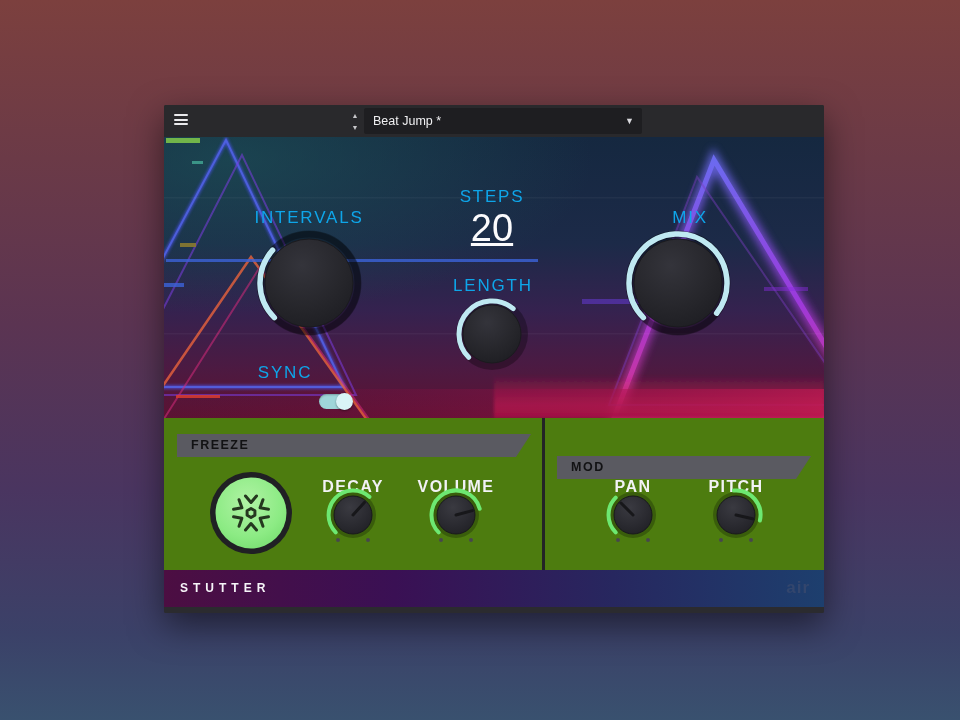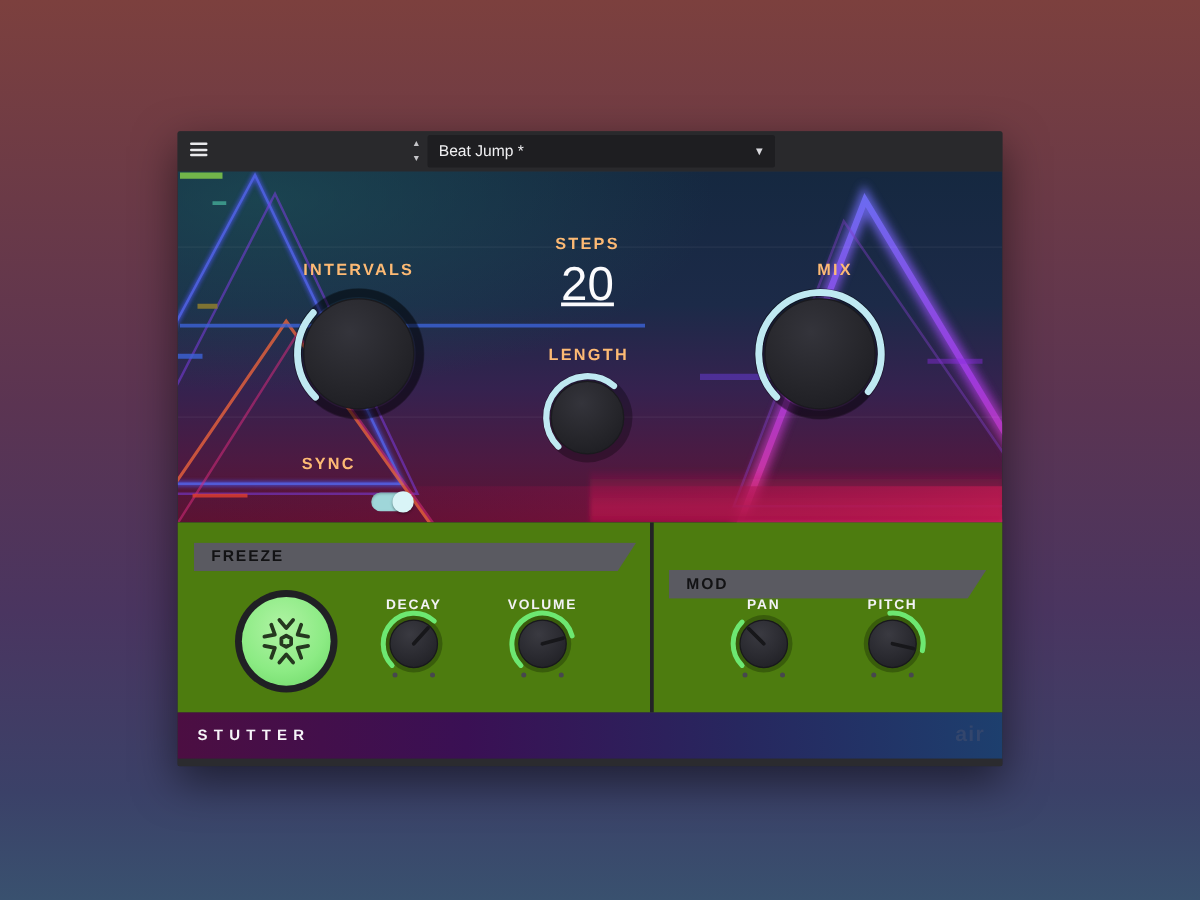--- a/index.html
+++ b/index.html
@@ -3,42 +3,42 @@
 <meta charset="utf-8">
 <style>
   html,body{margin:0;padding:0;}
   body{
     width:960px;height:720px;overflow:hidden;
     font-family:"Liberation Sans",sans-serif;
     background:linear-gradient(180deg,#7c403e 0%,#6b3a47 22%,#5b3452 45%,#4a3560 68%,#3b4168 88%,#39516f 100%);
     position:relative;
   }
   .window{
-    position:absolute;left:142px;top:105px;width:660px;height:508px;
+    position:absolute;left:164px;top:105px;width:660px;height:508px;
     border-radius:2px;overflow:hidden;
     box-shadow:0 12px 34px rgba(0,0,0,.5);
     background:#2d2d30;
   }
   
   .topbar{position:absolute;left:0;top:0;width:660px;height:32px;background:#29292c;}
   .hamburger{position:absolute;left:10px;top:9px;width:14px;height:13px;cursor:pointer;}
   .hamburger span{display:block;height:2px;background:#e9e9ec;margin-bottom:2.5px;border-radius:1px;}
   .spinner{position:absolute;left:184px;top:4px;width:14px;height:24px;color:#c6c6ca;font-size:7px;line-height:1;text-align:center;}
   .spinner .arr{display:block;height:12px;padding-top:3px;box-sizing:border-box;cursor:pointer;}
   .preset{
     position:absolute;left:200px;top:3px;width:278px;height:26px;background:#1e1e21;border-radius:2px;
     color:#f0f0f2;font-size:12.5px;line-height:26px;padding-left:9px;box-sizing:border-box;cursor:pointer;
   }
   .preset .dd{position:absolute;right:8px;top:0;font-size:9px;color:#d9d9dd;}
   
   .screen{position:absolute;left:0;top:32px;width:660px;height:281px;overflow:hidden;}
   .screen svg.bg{position:absolute;left:0;top:0;}
   .lbl{
     position:absolute;transform:translateX(-50%);
-    color:#fdba74;font-weight:700;font-size:13px;letter-spacing:1.8px;white-space:nowrap;
+    color:#0ea5e9;font-weight:400;font-size:17px;letter-spacing:1.8px;white-space:nowrap;
   }
   .steps-num{
     position:absolute;transform:translateX(-50%);
     color:#fbfbfd;font-weight:400;font-size:38px;letter-spacing:0;text-decoration:underline;
   }
   .knob{position:absolute;cursor:pointer;}
   
   .toggle{
     position:absolute;left:155px;top:257px;width:33px;height:15px;border-radius:8px;
     background:#9fd6d9;cursor:pointer;box-shadow:inset 0 1px 2px rgba(0,0,0,.25);
@@ -53,21 +53,21 @@
   .banner{
     position:absolute;top:16px;height:23px;background:#5a5a61;
     clip-path:polygon(0 0,100% 0,calc(100% - 15px) 100%,0 100%);
     color:#121214;font-weight:700;font-size:12.5px;letter-spacing:1.5px;
     line-height:23px;padding-left:14px;box-sizing:border-box;
   }
   .banner.freeze{left:13px;width:354px;}
   .banner.mod{left:393px;width:254px;margin-top:22px;}
   .small-lbl{
     position:absolute;transform:translateX(-50%);
-    color:#f2f2f5;font-weight:700;font-size:11px;letter-spacing:1.4px;white-space:nowrap;
+    color:#f2f2f5;font-weight:700;font-size:16px;letter-spacing:1.4px;white-space:nowrap;
   }
   
   .footer{
     position:absolute;left:0;top:465px;width:660px;height:37px;
     background:linear-gradient(90deg,#4c0e42 0%,#3a1054 35%,#27275f 68%,#1d3f6e 100%);
   }
   .footer .title{
     position:absolute;left:16px;top:0;line-height:37px;
     color:#f6f4f8;font-weight:700;font-size:12px;letter-spacing:5px;
   }

